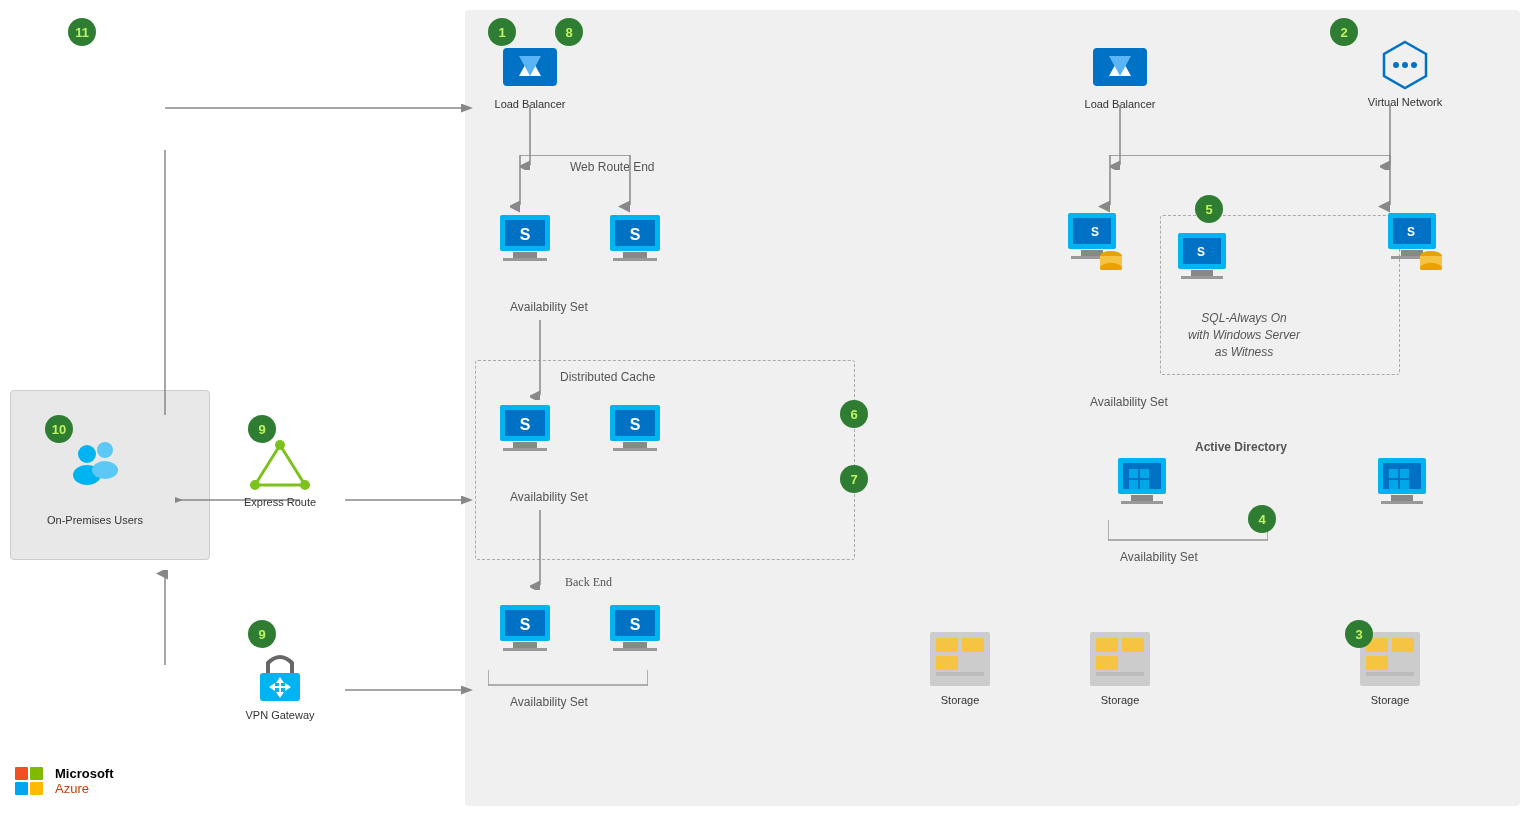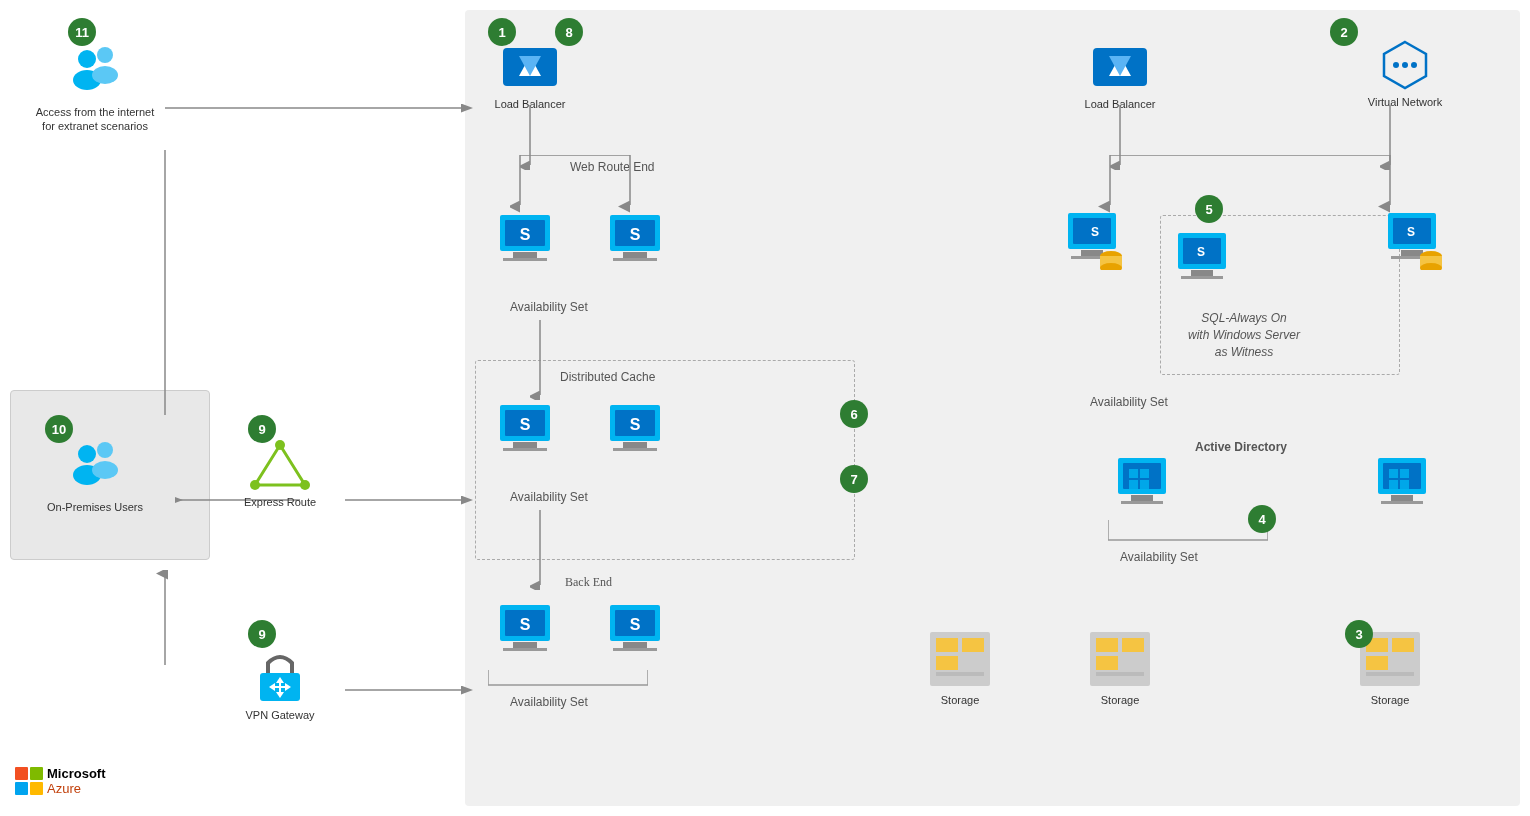--- a/index.html
+++ b/index.html
@@ -43,21 +43,21 @@
       border-radius: 4px;
     }
 
     
     .badge {
       position: absolute;
       width: 28px;
       height: 28px;
       background: #2e7d32;
       border-radius: 50%;
-      color: #ffffff;
+      color: #bef264;
       font-weight: bold;
       font-size: 13px;
       display: flex;
       align-items: center;
       justify-content: center;
       z-index: 10;
     }
 
     
     .icon-block {
@@ -95,21 +95,21 @@
       border-radius: 3px;
     }
 
     
     .ms-azure-logo {
       position: absolute;
       bottom: 20px;
       left: 15px;
       display: flex;
       align-items: center;
-      gap: 4px;
+      gap: 12px;
     }
 
     .ms-squares {
       display: grid;
       grid-template-columns: 1fr 1fr;
       gap: 2px;
       width: 28px;
       height: 28px;
     }
 
@@ -119,49 +119,37 @@
 <body>
 
 <div class="diagram-container">
 
   <div class="azure-zone"></div>
 
   <div class="onprem-box"></div>
 
   <div class="badge" style="left:68px;top:18px;">11</div>
 
-  <div class="icon-block" style="left:30px;top:45px;width:130px;">
-    <svg width="60" height="55" viewBox="0 0 60 55">
-
-      <circle cx="22" cy="14" r="9" fill="#00b4f1"></circle>
-      <ellipse cx="22" cy="35" rx="14" ry="10" fill="#00b4f1"></ellipse>
-      <circle cx="40" cy="10" r="8" fill="#5bc8f5"></circle>
-      <ellipse cx="40" cy="30" rx="13" ry="9" fill="#5bc8f5"></ellipse>
-    </svg>
-    <span class="icon-label" style="max-width:120px;">Access from the
-internet for extranet
-scenarios</span>
-  </div>
 
   <svg style="position:absolute;left:165px;top:98px;" width="320" height="20">
     <defs>
         <marker id="ah1" markerWidth="8" markerHeight="8" refX="6" refY="3" orient="auto">
           <path d="M0,0 L0,6 L8,3 z" fill="#888"></path>
         </marker>
       </defs>
     <line x1="0" y1="10" x2="305" y2="10" stroke="#888" stroke-width="1.5" marker-end="url(#ah1)"></line>
   </svg>
 
   <svg style="position:absolute;left:155px;top:150px;" width="20" height="270">
     <line x1="10" y1="0" x2="10" y2="265" stroke="#888" stroke-width="1.5"></line>
   </svg>
 
   <div class="badge" style="left:45px;top:415px;">10</div>
 
-  <div class="icon-block" style="left:30px;top:440px;width:130px;">
+  <div class="icon-block" style="left:30px;top:440px;width:130px;gap:13px;">
     <svg width="60" height="55" viewBox="0 0 60 55">
       <circle cx="22" cy="14" r="9" fill="#00b4f1"></circle>
       <ellipse cx="22" cy="35" rx="14" ry="10" fill="#00b4f1"></ellipse>
       <circle cx="40" cy="10" r="8" fill="#5bc8f5"></circle>
       <ellipse cx="40" cy="30" rx="13" ry="9" fill="#5bc8f5"></ellipse>
     </svg>
     <span class="icon-label">On-Premises Users</span>
   </div>
 
   <svg style="position:absolute;left:175px;top:490px;" width="130" height="20">

